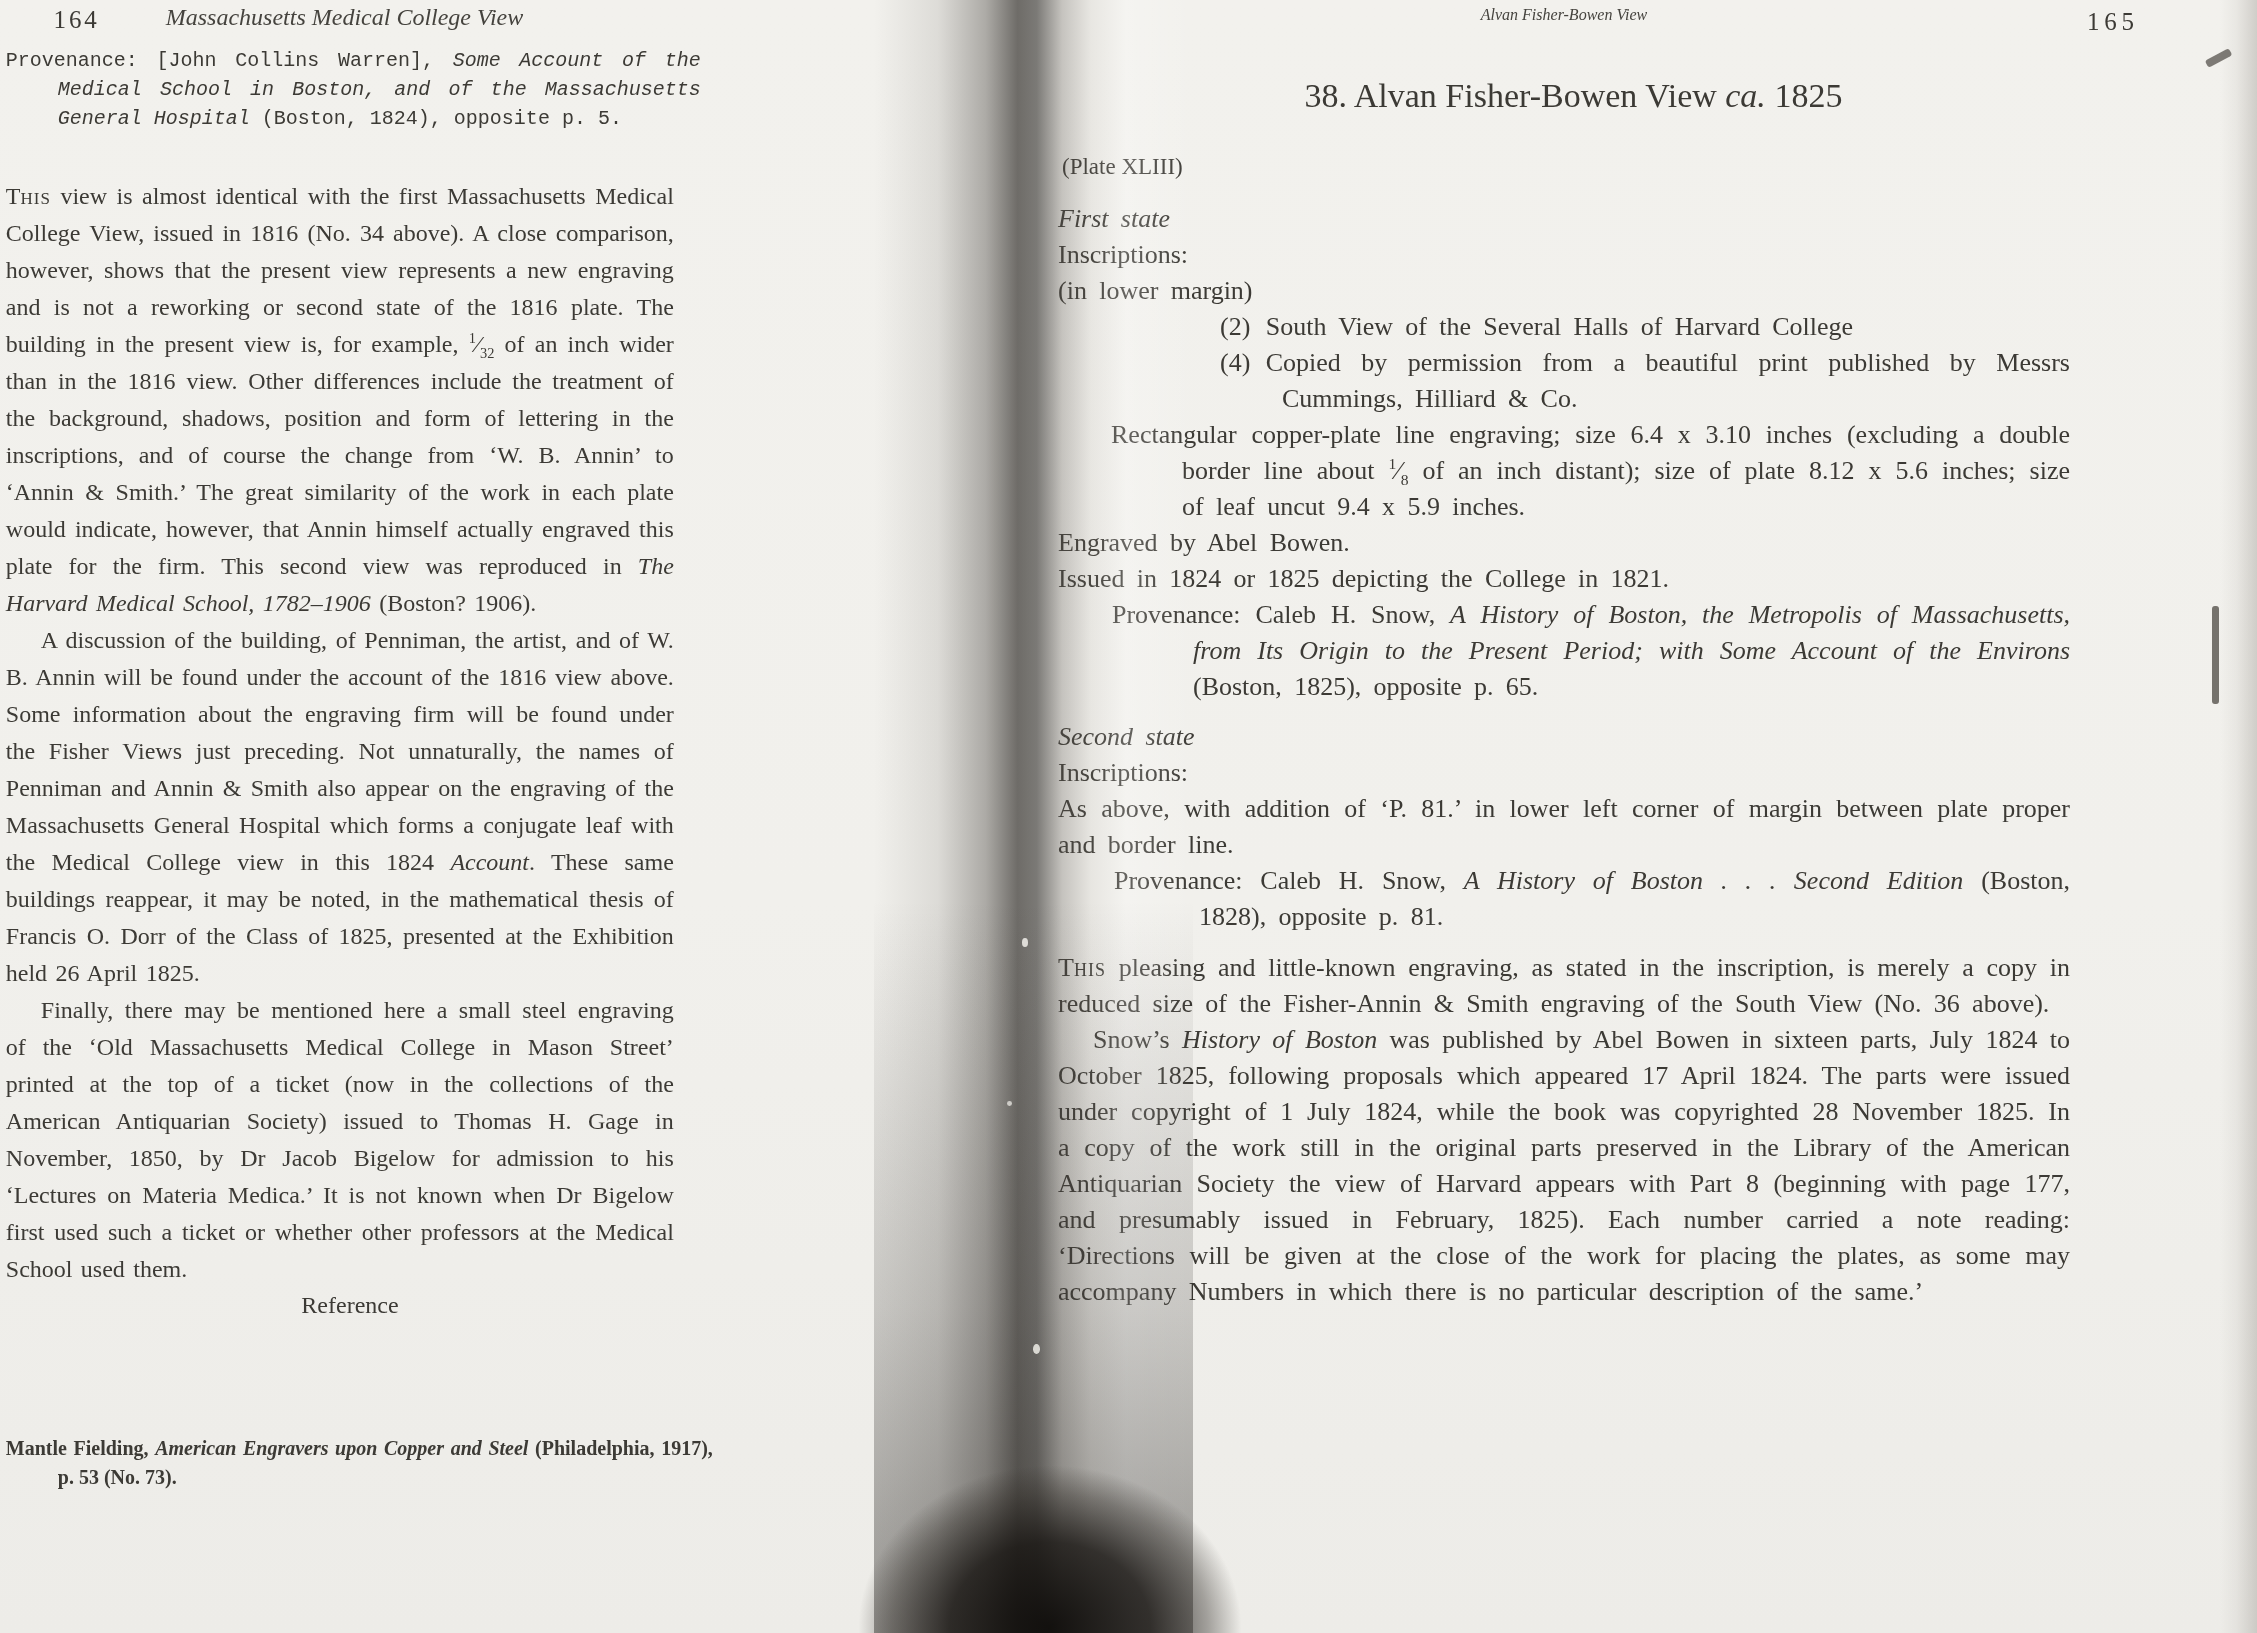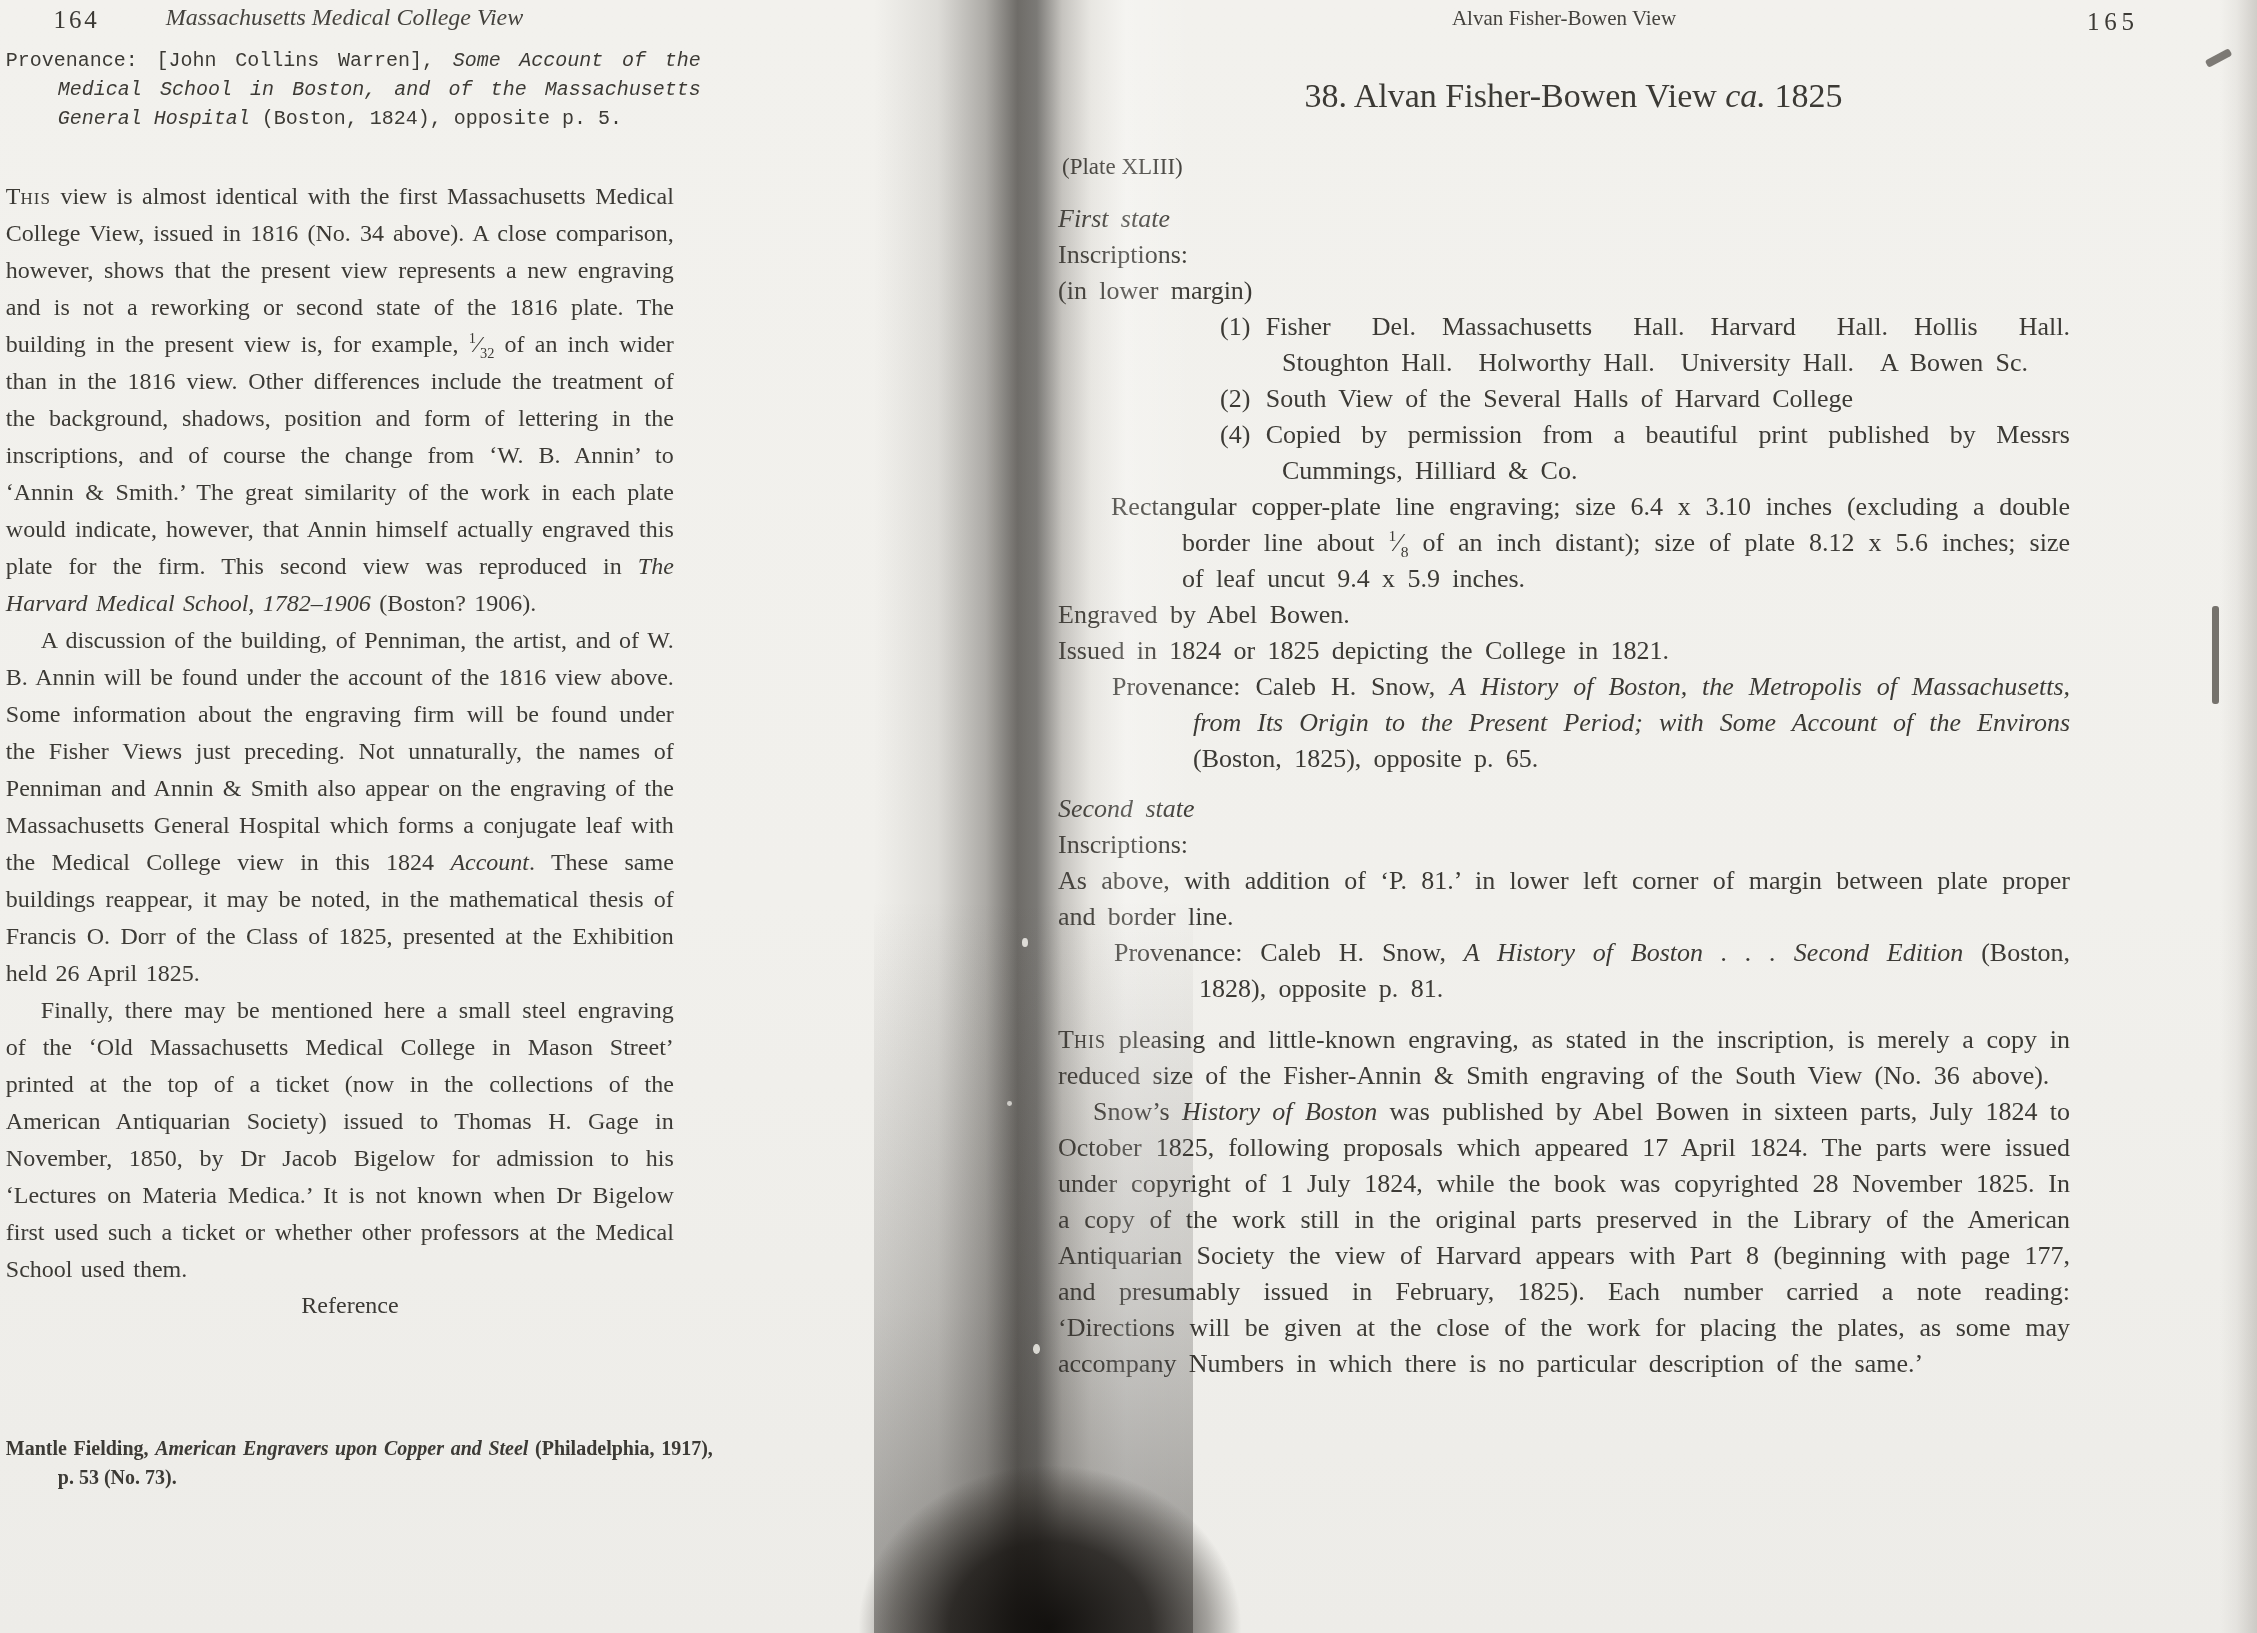--- a/index.html
+++ b/index.html
@@ -24,21 +24,21 @@
   .body-col-left{position:absolute; left:5.8px; top:178px; width:668px;
     font-size:24px; line-height:37px; text-align:justify; word-spacing:2.4px;}
   .para{margin:0; text-indent:35px;}
   .para.no-indent{text-indent:0;}
   .ref-heading{position:absolute; left:12px; top:1292px; width:676px; text-align:center; font-size:24px;}
   .ref-entry{position:absolute; left:5.8px; top:1434px; width:655px;
     font-size:20px; line-height:29px; padding-left:52px; text-indent:-52px; text-align:justify;font-weight:bold;}
 
   
   .rh-right{position:absolute; left:1197px; top:5.8px; width:734px; text-align:center;
-    font-size:21px; color:#45433e;}
+    font-style:italic; font-size:16px; color:#45433e;}
   .folio-right{position:absolute; left:2087px; top:7.7px; font-size:25px; letter-spacing:4.8px;}
   .entry-title{position:absolute; left:1062px; top:77px; width:1023px; text-align:center;
     font-size:34px; font-weight:normal; margin:0;}
   .plate-line{position:absolute; left:1062px; top:154px; width:1023px; text-align:left; font-size:23px;}
   .body-col-right{position:absolute; left:1058px; top:201px; width:1012px;
     font-size:26px; line-height:36px; text-align:justify; word-spacing:5.8px;}
   .body-col-right > div{margin:0;}
   .state-label{margin-left:33px; font-style:italic;}
   .state-label.mt{margin-top:13.5px;}
   .insc-label{margin-left:85px;}
@@ -109,23 +109,20 @@
 
     <h1 class="entry-title"><span>38. Alvan Fisher-Bowen View </span><span class="it">ca.</span><span> 1825</span></h1>
     <div class="plate-line">(Plate XLIII)</div>
 
     <div class="body-col-right">
       <div class="state-label"><span class="it">First state</span></div>
       <div class="insc-label">Inscriptions:</div>
       <div class="margin-note">(in lower margin)</div>
 
       <div class="ins-item">
-        <span class="num">(1)</span><span><span>Fisher Del.  Massachusetts Hall.  Harvard Hall.  Hollis Hall. Stoughton Hall.  Holworthy Hall.  University Hall.  A Bowen Sc.</span></span>
-      </div>
-      <div class="ins-item">
         <span class="num">(2)</span><span><span>South View of the Several Halls of Harvard College</span></span>
       </div>
       <div class="ins-item">
         <span class="num">(4)</span><span><span>Copied by permission from a beautiful print published by Messrs Cummings, Hilliard &amp; Co.</span></span>
       </div>
 
       <div class="phys"><span>Rectangular copper-plate line engraving; size 6.4 x 3.10 inches (excluding a double border line about </span><span class="sup">1</span><span>⁄</span><span class="sub">8</span><span> of an inch distant); size of plate 8.12 x 5.6 inches; size of leaf uncut 9.4 x 5.9 inches.</span></div>
       <div class="plain-b">Engraved by Abel Bowen.</div>
       <div class="plain-b">Issued in 1824 or 1825 depicting the College in 1821.</div>
       <div class="hang-prov1"><span>Provenance: Caleb H. Snow, </span><span class="it">A History of Boston, the Metropolis of Massachusetts, from Its Origin to the Present Period; with Some Account of the Environs</span><span> (Boston, 1825), opposite p. 65.</span></div>

